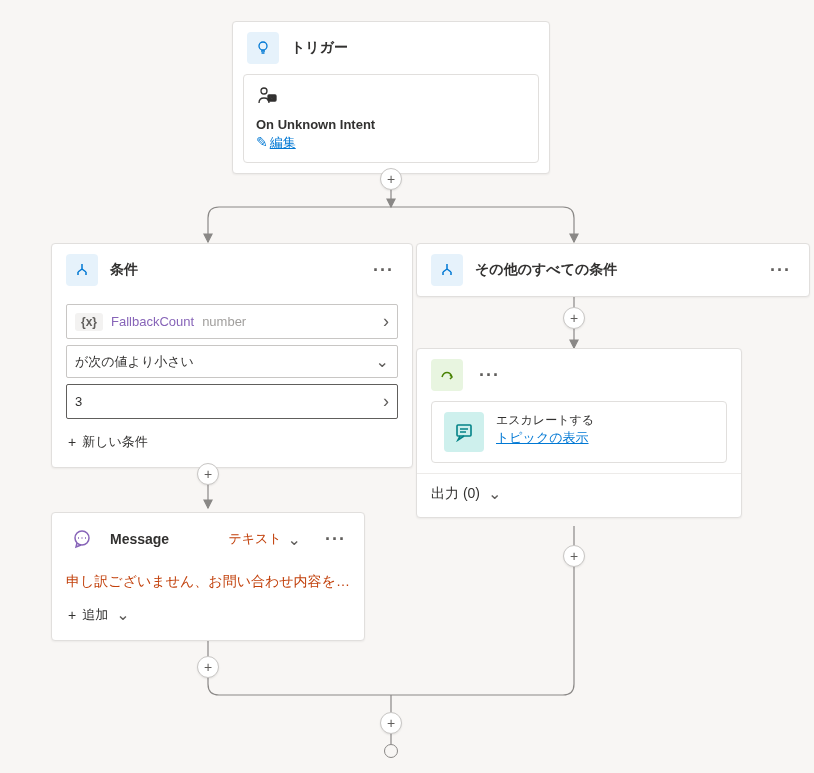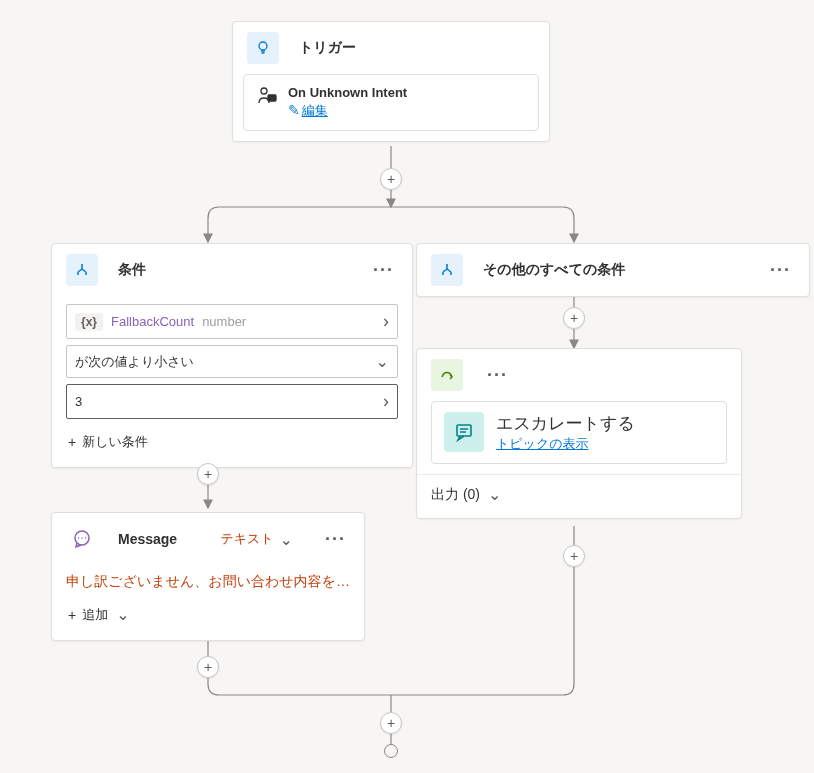--- a/index.html
+++ b/index.html
@@ -23,21 +23,21 @@
     position: absolute;
     background: #fff;
     border: 1px solid #e1dfdd;
     border-radius: 4px;
     box-shadow: 0 1px 2px rgba(0,0,0,0.05);
   }
   .node-header {
     display: flex;
     align-items: center;
     padding: 10px 14px;
-    gap: 20px;
+    gap: 12px;
   }
   .icon-box {
     width: 32px; height: 32px;
     border-radius: 4px;
     display: flex;
     align-items: center;
     justify-content: center;
     flex-shrink: 0;
   }
   .icon-blue { background: #e6f2fb; color: #0078d4; }
@@ -57,20 +57,21 @@
     padding: 8px 14px 14px;
   }
   .trigger-sub {
     margin: 0 10px 10px;
     border: 1px solid #e1dfdd;
     border-radius: 4px;
     padding: 10px 12px;
     display: flex;
     gap: 10px;
     align-items: flex-start;
+    flex-direction: column;
   }
   .intent-icon {
     width: 22px; height: 22px;
     flex-shrink: 0;
     color: #323130;
   }
   .intent-name { font-weight: 600; font-size: 13px; }
   .link-like {
     color: #0078d4;
     text-decoration: underline;
@@ -316,21 +317,21 @@
     <div class="more">···</div>
   </div>
   <div class="redirect-sub">
     <div class="icon-box icon-teal" style="width:40px;height:40px;">
       <svg width="20" height="20" viewBox="0 0 20 20" fill="none" stroke="currentColor" stroke-width="1.6">
           <rect x="3" y="3" width="14" height="11" rx="1"></rect>
           <path d="M6 7h8M6 10h6M6 14l-2 4 6-4"></path>
         </svg>
     </div>
     <div style="flex:1">
-      <div style="font-size:17px;font-family:Liberation Serif, serif;">エスカレートする</div>
+      <div style="font-size:12px;font-family:Liberation Serif, serif;">エスカレートする</div>
       <div class="link-like" style="margin-top:0;">トピックの表示</div>
     </div>
   </div>
   <div style="border-top:1px solid #edebe9;"></div>
   <div class="output-row">
     <span>出力 (0)</span>
     <span class="chev-d"></span>
   </div>
 </div>
 

